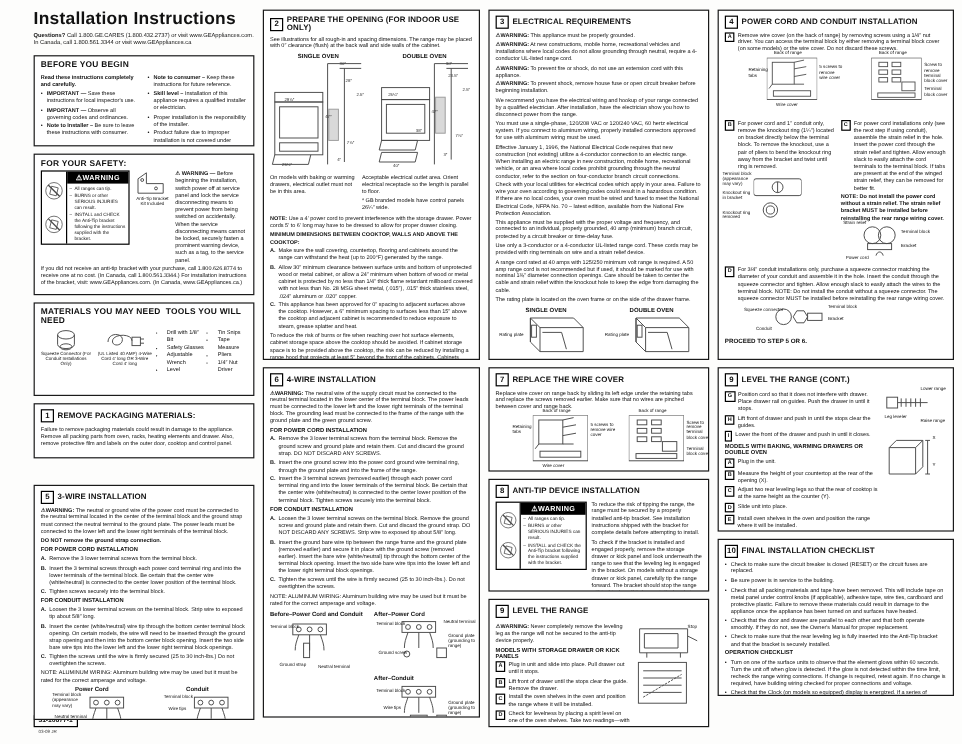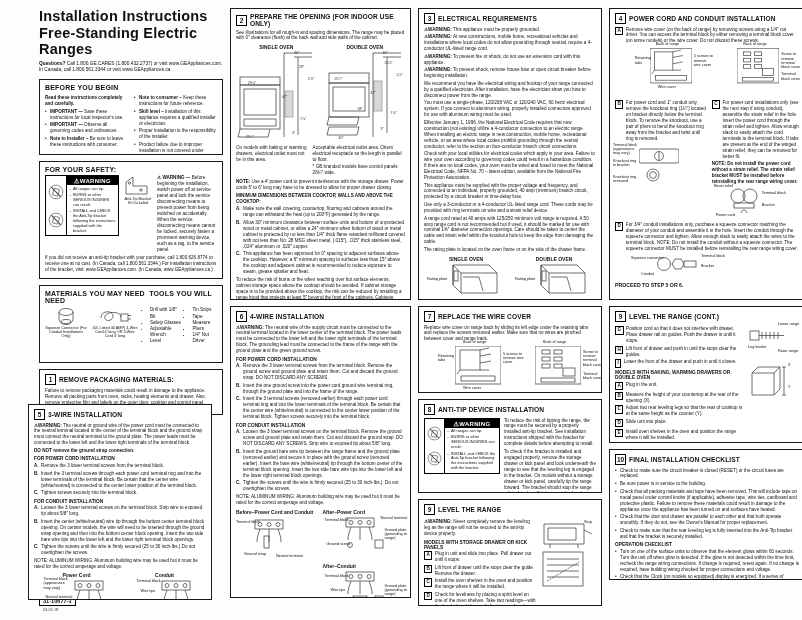--- a/index.html
+++ b/index.html
@@ -1,17 +1,17 @@
 <!DOCTYPE html>
 <html><head>
 <meta charset="utf-8">
 <style>
   html,body{margin:0;padding:0;background:#e8e8e6;}
   .page{position:relative;width:802px;height:620px;background:#fdfdfc;font-family:"Liberation Sans",sans-serif;color:#111;overflow:hidden;}
-  .col{position:absolute;top:8px;display:flex;flex-direction:column;gap:6px;margin-left:11px;}
+  .col{position:absolute;top:8px;display:flex;flex-direction:column;gap:6px;}
   #col1{left:28px;width:184px;height:604px;}
   #col2{left:219px;width:181px;}
   #col3{left:407px;width:184px;}
   #col4{left:598px;width:197px;}
   .box{border:1.4px solid #1a1a1a;background:#fff;padding:4px 5px;box-sizing:border-box;overflow:hidden;flex:none;}
   h1{font-size:14.5px;margin:0;line-height:1.15;letter-spacing:.2px;}
   .q{font-size:4.8px;margin:3px 0 0;line-height:1.3;}
   .bh{font-weight:bold;font-size:7px;margin:0 0 2px;letter-spacing:.2px;}
   .sh{display:flex;align-items:center;gap:3px;margin:0 0 2.5px;}
   .num{flex:none;border:1px solid #000;width:9px;height:9px;line-height:9px;text-align:center;font-weight:bold;font-size:6.5px;}
@@ -162,21 +162,20 @@
         <path d="M31 9.5 L34 9.5 M31 13 L34 13"></path>
       </g>
 </defs>
 </svg>
 
 <div class="page">
 
   <div class="col" id="col1">
     <header>
       <h1>Installation Instructions</h1>
-      <h1>Free-Standing Electric Ranges</h1>
       <p class="q"><b>Questions?</b> <span>Call 1.800.GE.CARES (1.800.432.2737) or visit www.GEAppliances.com. In Canada, call 1.800.561.3344 or visit www.GEAppliances.ca</span></p>
     </header>
 
     <section class="box" style="height:76px">
       <div class="bh">BEFORE YOU BEGIN</div>
       <div class="cols2">
         <div>
           <p class="t b">Read these instructions completely and carefully.</p>
           <div>
               <div class="t bitem"><b>IMPORTANT —</b><span> Save these instructions for local inspector's use.</span></div>

